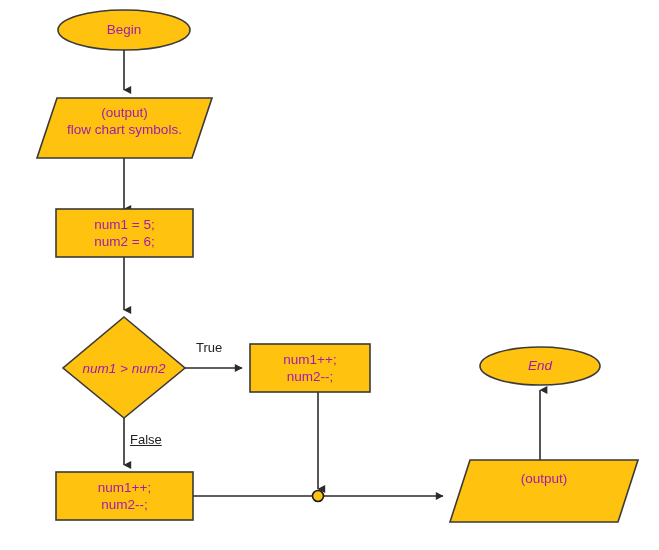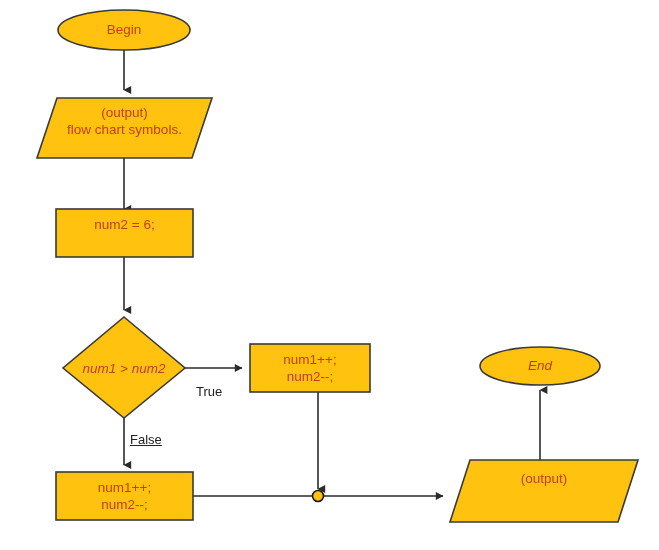--- a/index.html
+++ b/index.html
@@ -19,21 +19,21 @@
     overflow: hidden;
   }
   #flowchart-svg {
     position: absolute;
     left: 0;
     top: 0;
   }
   .node-text {
     position: absolute;
     text-align: center;
-    color: #c2410c;
+    color: #a21caf;
     font-size: 13.5px;
     line-height: 17px;
     white-space: nowrap;
     pointer-events: none;
   }
   .edge-label {
     position: absolute;
     color: #222222;
     font-size: 13px;
     line-height: 15px;
@@ -89,20 +89,21 @@
   </svg>
 
   <div class="node-text" style="left:58px; top:21px; width:132px;">Begin</div>
 
   <div class="node-text" style="left:32px; top:104px; width:185px;">
     <div>(output)</div>
     <div>flow chart symbols.</div>
   </div>
 
   <div class="node-text" style="left:56px; top:216px; width:137px;">
+    <div>num1 = 5;</div>
     <div>num2 = 6;</div>
   </div>
 
   <div class="node-text" style="left:54px; top:360px; width:140px;font-style:italic;">num1 &gt; num2</div>
 
   <div class="node-text" style="left:250px; top:351px; width:120px;">
     <div>num1++;</div>
     <div>num2--;</div>
   </div>
 
@@ -110,17 +111,17 @@
     <div>num1++;</div>
     <div>num2--;</div>
   </div>
 
   <div class="node-text" style="left:454px; top:470px; width:180px;">
     <div>(output)</div>
   </div>
 
   <div class="node-text" style="left:480px; top:357px; width:120px;font-style:italic;">End</div>
 
-  <div class="edge-label" style="left:196px; top:340px;margin-top:44px;">True</div>
+  <div class="edge-label" style="left:196px; top:340px;">True</div>
 
   <div class="edge-label" style="left:130px; top:432px;text-decoration:underline;">False</div>
 
 </div>
 
 </body></html>

